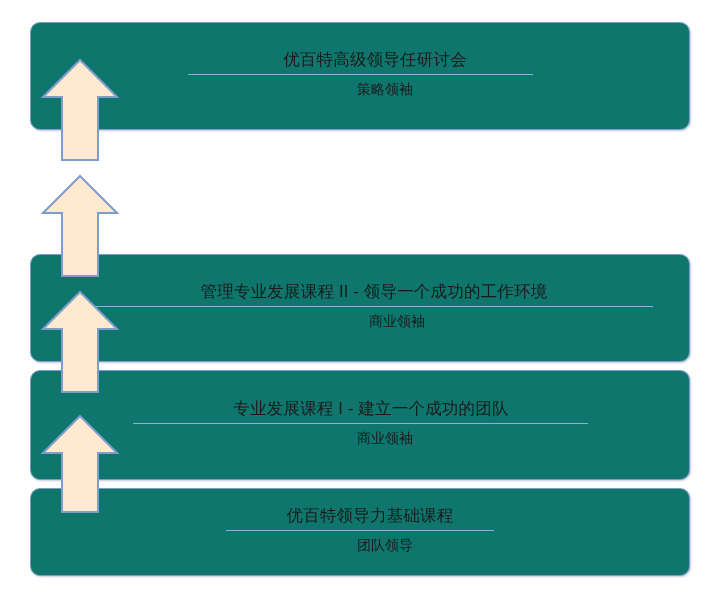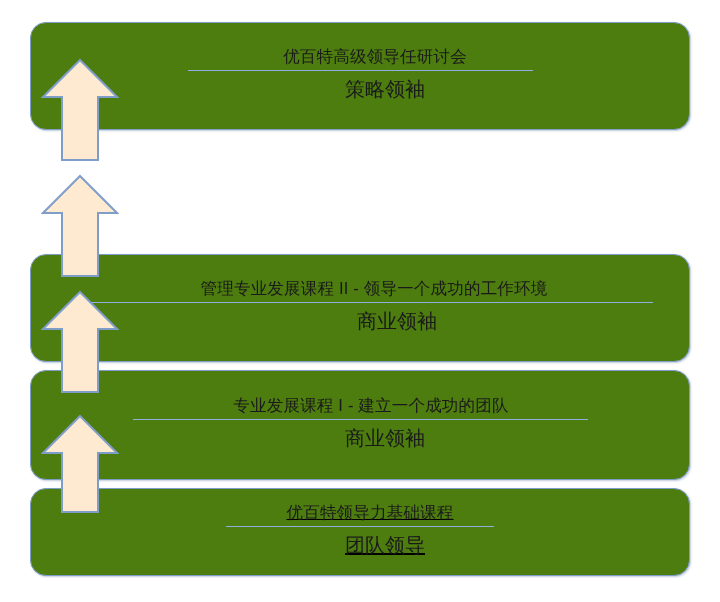--- a/index.html
+++ b/index.html
@@ -20,35 +20,35 @@
     height: 602px;
     background: #ffffff;
   }
 
   
   .level-box {
     position: absolute;
     left: 30px;
     width: 660px;
     box-sizing: border-box;
-    background: #4d7c0f;
+    background: #0f766e;
     border: 1px solid #7f9dc9;
-    border-radius: 16px;
+    border-radius: 10px;
     box-shadow: 1px 1px 2px rgba(120,140,175,0.45);
     display: flex;
     flex-direction: column;
     align-items: center;
     justify-content: center;
   }
 
   .box-1 { top: 22px;  height: 108px; }
   .box-2 { top: 138px; height: 108px; }
   .box-3 { top: 254px; height: 108px; padding-left: 24px; }
   .box-4 { top: 370px; height: 110px; }
-  .box-5 { top: 488px; height: 88px; text-decoration: underline;  }
+  .box-5 { top: 488px; height: 88px;  }
 
   .title-line {
     position: relative;
     display: block;
     text-align: center;
     font-size: 16.5px;
     color: #1a1a1a;
     line-height: 1.25;
     white-space: nowrap;
     letter-spacing: 0.2px;
@@ -69,21 +69,21 @@
 
   .box-1 .title-line { padding-left: 30px; }
   .box-2 .title-line { padding-left: 8px; }
   .box-3 .title-line { padding-left: 4px; }
   .box-4 .title-line { padding-left: 22px; }
   .box-5 .title-line { padding-left: 20px; }
 
   .subtitle-line {
     display: block;
     text-align: center;
-    font-size: 20px;
+    font-size: 14px;
     color: #1a1a1a;
     line-height: 1.25;
     white-space: nowrap;
     padding-left: 6px;
     margin-left: 44px;
   }
 
   .box-text-wrap {
     display: flex;
     flex-direction: column;

